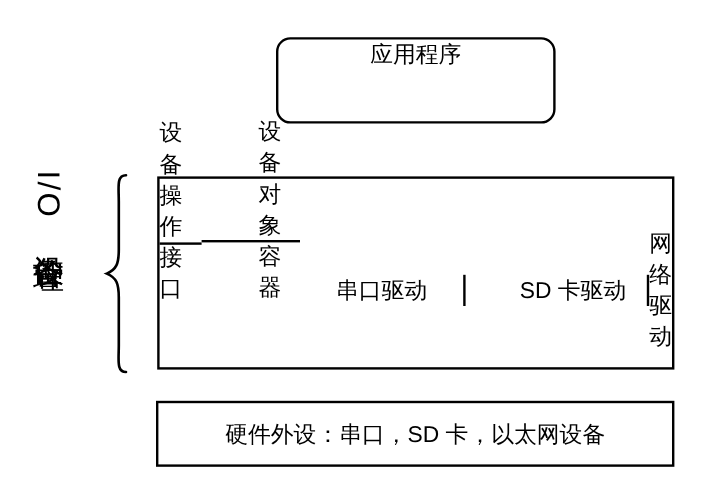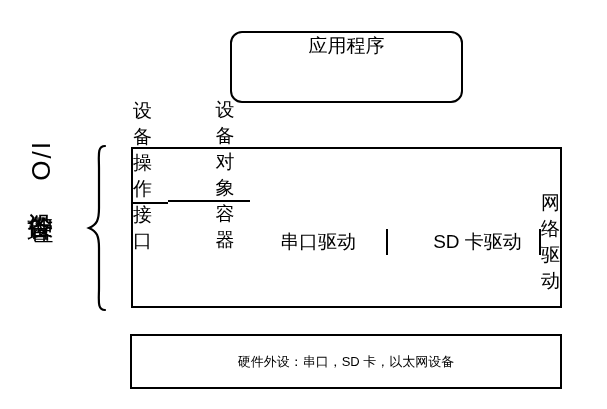--- a/index.html
+++ b/index.html
@@ -79,21 +79,21 @@
   .driver-cell:nth-child(1){width:138px;}
   .driver-cell:nth-child(2){width:153px;padding-left:28px;}
   .driver-cell:nth-child(3){flex:1;border-right:none;}
   .hardware-box{
     position:absolute;
     left:130px; top:334px;
     width:432px; height:55px;
     border:2px solid var(--border-color);
     box-sizing:border-box;
     display:flex; align-items:center; justify-content:center;
-    font-size:13px;
+    font-size:19px;
     background:var(--bg-color);
   }
 </style>
 </head>
 <body>
 
 <div class="canvas">
 
   <div class="app-box">
     <span>应用程序</span>

